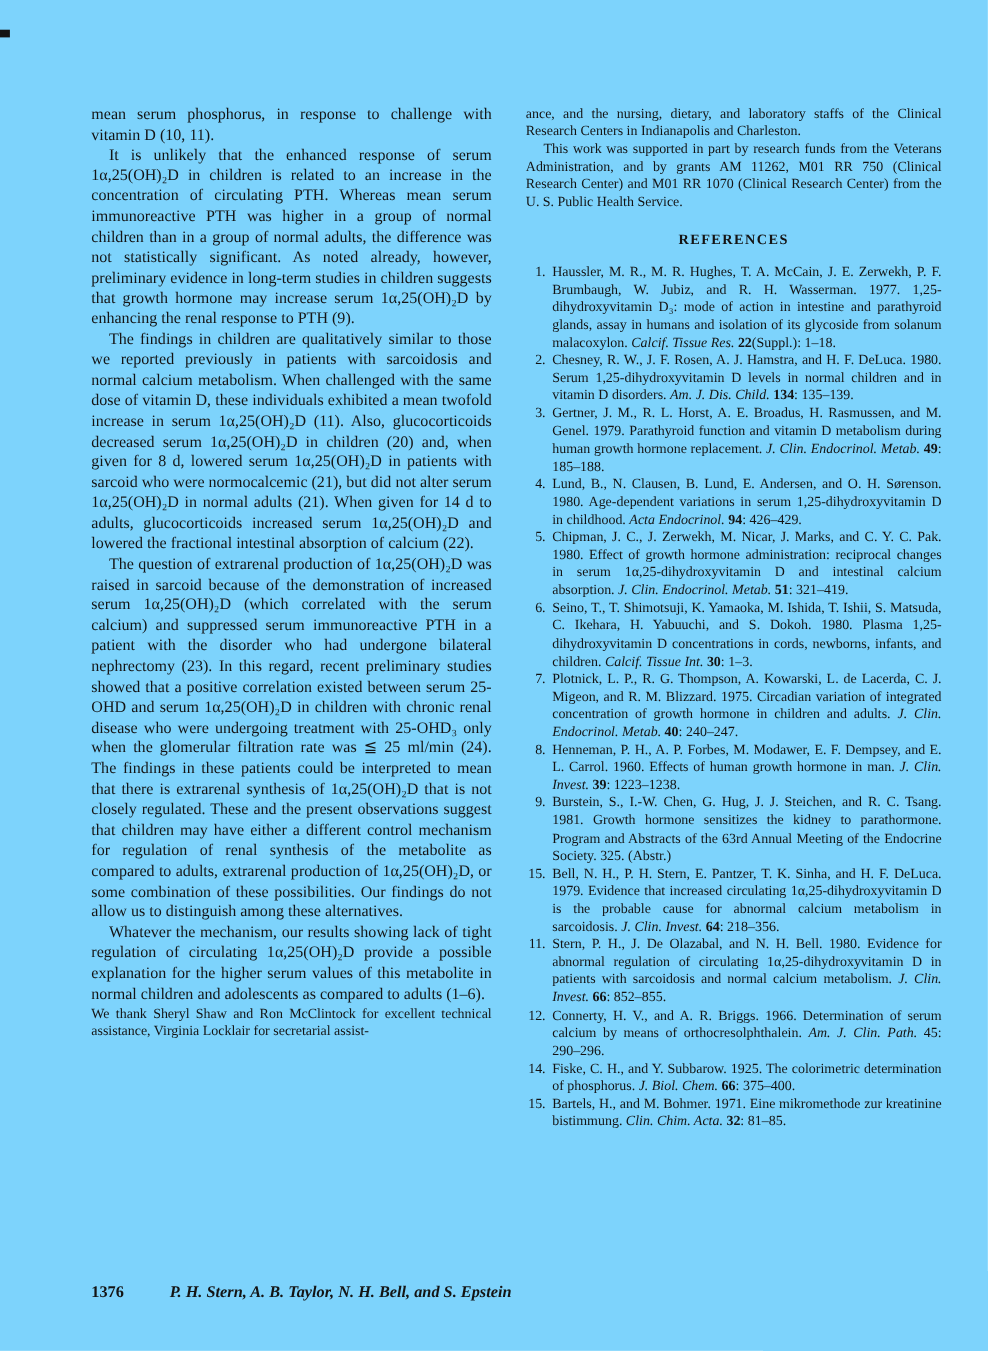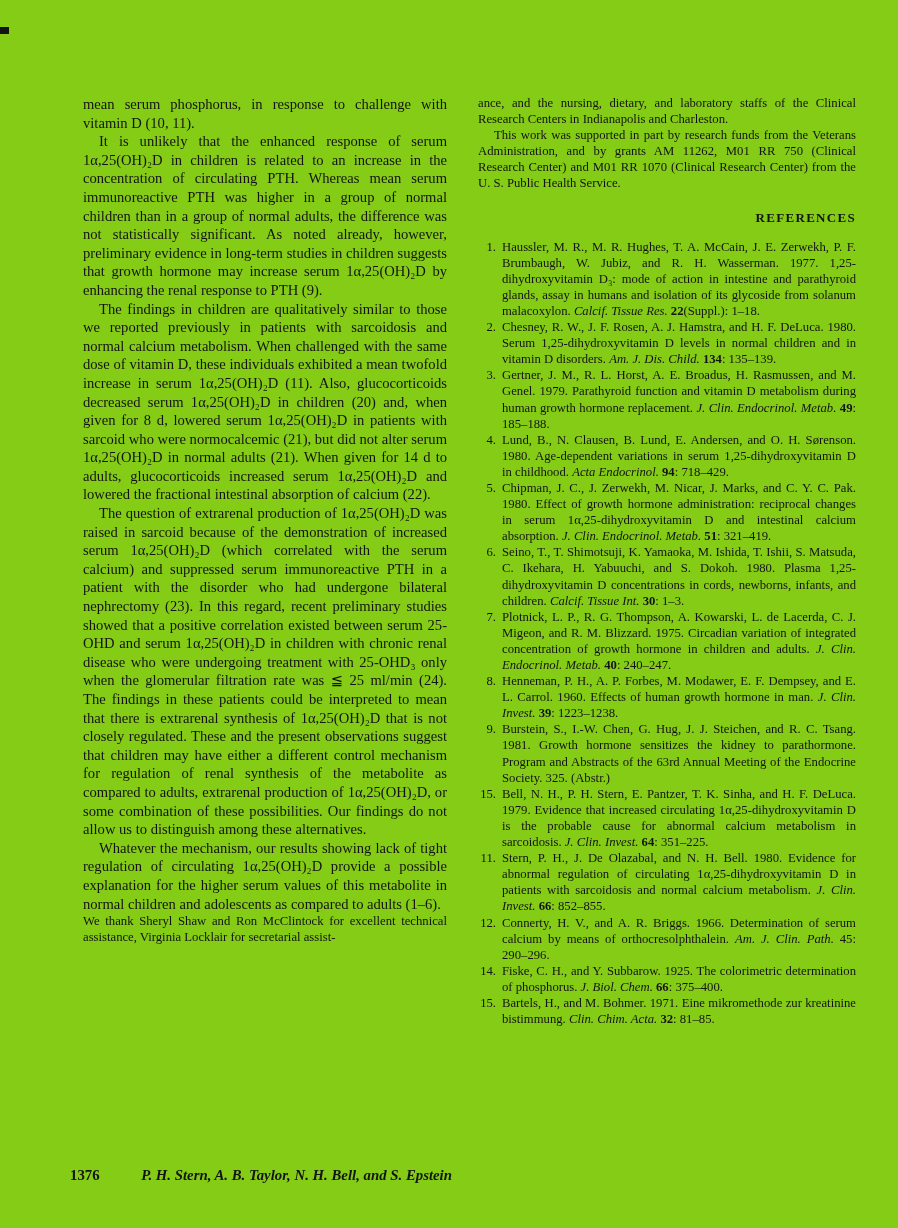--- a/index.html
+++ b/index.html
@@ -1,35 +1,35 @@
 <!DOCTYPE html>
 <html><head>
 <meta charset="utf-8">
 <style>
   html,body{margin:0;padding:0;}
   body{width:898px;height:1228px;background:#ffffff;}
   .page{
-    position:relative;width:898px;height:1228px;background:#84cc16;color:#141414;
+    position:relative;width:898px;height:1228px;background:#7dd3fc;color:#141414;
     font-family:"Liberation Serif","DejaVu Serif",serif;overflow:hidden;
   }
   .columns{display:flex;gap:31px;padding:95px 42px 0 83px;align-items:flex-start;}
   .col-left{width:364px;}
   .col-right{width:378px;}
   .body-text{font-size:14.6px;line-height:18.6px;text-align:justify;}
   .para{margin:0;}
   .para.indent{text-indent:16px;}
   .small-text{font-size:12.7px;line-height:16.1px;text-align:justify;}
   .section-heading{
-    font-size:13px;font-weight:bold;letter-spacing:1.3px;text-align:right;
+    font-size:13px;font-weight:bold;letter-spacing:1.3px;text-align:center;
     margin:18px 0 13px 0;
   }
   .ref-item{display:flex;}
   .ref-num{flex:0 0 18px;text-align:right;}
   .ref-body{flex:1;margin-left:6px;text-align:justify;}
-  .footer{position:absolute;left:70px;top:1167px;font-size:14.8px;white-space:nowrap;}
+  .footer{position:absolute;left:83px;top:1167px;font-size:14.8px;white-space:nowrap;}
   .page-num{font-weight:bold;}
   .running-authors{font-style:italic;font-weight:bold;margin-left:38px;}
   .artifact{position:absolute;left:0;top:27px;width:9px;height:7px;background:#141414;}
 </style>
 </head>
 <body>
 
 <div class="page">
   <div class="artifact"></div>
 
@@ -66,21 +66,21 @@
           <div class="ref-item">
             <span class="ref-num">2.</span>
             <span class="ref-body"><span>Chesney, R. W., J. F. Rosen, A. J. Hamstra, and H. F. DeLuca. 1980. Serum 1,25-dihydroxyvitamin D levels in normal children and in vitamin D disorders. </span><span style="font-style: italic;">Am. J. Dis. Child. </span><span style="font-weight: bold;">134</span><span>: 135–139.</span></span>
           </div>
           <div class="ref-item">
             <span class="ref-num">3.</span>
             <span class="ref-body"><span>Gertner, J. M., R. L. Horst, A. E. Broadus, H. Rasmussen, and M. Genel. 1979. Parathyroid function and vitamin D metabolism during human growth hormone replacement. </span><span style="font-style: italic;">J. Clin. Endocrinol. Metab. </span><span style="font-weight: bold;">49</span><span>: 185–188.</span></span>
           </div>
           <div class="ref-item">
             <span class="ref-num">4.</span>
-            <span class="ref-body"><span>Lund, B., N. Clausen, B. Lund, E. Andersen, and O. H. Sørenson. 1980. Age-dependent variations in serum 1,25-dihydroxyvitamin D in childhood. </span><span style="font-style: italic;">Acta Endocrinol. </span><span style="font-weight: bold;">94</span><span>: 718–429.</span></span>
+            <span class="ref-body"><span>Lund, B., N. Clausen, B. Lund, E. Andersen, and O. H. Sørenson. 1980. Age-dependent variations in serum 1,25-dihydroxyvitamin D in childhood. </span><span style="font-style: italic;">Acta Endocrinol. </span><span style="font-weight: bold;">94</span><span>: 426–429.</span></span>
           </div>
           <div class="ref-item">
             <span class="ref-num">5.</span>
             <span class="ref-body"><span>Chipman, J. C., J. Zerwekh, M. Nicar, J. Marks, and C. Y. C. Pak. 1980. Effect of growth hormone administration: reciprocal changes in serum 1α,25-dihydroxyvitamin D and intestinal calcium absorption. </span><span style="font-style: italic;">J. Clin. Endocrinol. Metab. </span><span style="font-weight: bold;">51</span><span>: 321–419.</span></span>
           </div>
           <div class="ref-item">
             <span class="ref-num">6.</span>
             <span class="ref-body"><span>Seino, T., T. Shimotsuji, K. Yamaoka, M. Ishida, T. Ishii, S. Matsuda, C. Ikehara, H. Yabuuchi, and S. Dokoh. 1980. Plasma 1,25-dihydroxyvitamin D concentrations in cords, newborns, infants, and children. </span><span style="font-style: italic;">Calcif. Tissue Int. </span><span style="font-weight: bold;">30</span><span>: 1–3.</span></span>
           </div>
           <div class="ref-item">
@@ -90,21 +90,21 @@
           <div class="ref-item">
             <span class="ref-num">8.</span>
             <span class="ref-body"><span>Henneman, P. H., A. P. Forbes, M. Modawer, E. F. Dempsey, and E. L. Carrol. 1960. Effects of human growth hormone in man. </span><span style="font-style: italic;">J. Clin. Invest. </span><span style="font-weight: bold;">39</span><span>: 1223–1238.</span></span>
           </div>
           <div class="ref-item">
             <span class="ref-num">9.</span>
             <span class="ref-body"><span>Burstein, S., I.-W. Chen, G. Hug, J. J. Steichen, and R. C. Tsang. 1981. Growth hormone sensitizes the kidney to parathormone. Program and Abstracts of the 63rd Annual Meeting of the Endocrine Society. 325. (Abstr.)</span></span>
           </div>
           <div class="ref-item">
             <span class="ref-num">15.</span>
-            <span class="ref-body"><span>Bell, N. H., P. H. Stern, E. Pantzer, T. K. Sinha, and H. F. DeLuca. 1979. Evidence that increased circulating 1α,25-dihydroxyvitamin D is the probable cause for abnormal calcium metabolism in sarcoidosis. </span><span style="font-style: italic;">J. Clin. Invest. </span><span style="font-weight: bold;">64</span><span>: 351–225.</span></span>
+            <span class="ref-body"><span>Bell, N. H., P. H. Stern, E. Pantzer, T. K. Sinha, and H. F. DeLuca. 1979. Evidence that increased circulating 1α,25-dihydroxyvitamin D is the probable cause for abnormal calcium metabolism in sarcoidosis. </span><span style="font-style: italic;">J. Clin. Invest. </span><span style="font-weight: bold;">64</span><span>: 218–356.</span></span>
           </div>
           <div class="ref-item">
             <span class="ref-num">11.</span>
             <span class="ref-body"><span>Stern, P. H., J. De Olazabal, and N. H. Bell. 1980. Evidence for abnormal regulation of circulating 1α,25-dihydroxyvitamin D in patients with sarcoidosis and normal calcium metabolism. </span><span style="font-style: italic;">J. Clin. Invest. </span><span style="font-weight: bold;">66</span><span>: 852–855.</span></span>
           </div>
           <div class="ref-item">
             <span class="ref-num">12.</span>
             <span class="ref-body"><span>Connerty, H. V., and A. R. Briggs. 1966. Determination of serum calcium by means of orthocresolphthalein. </span><span style="font-style: italic;">Am. J. Clin. Path. </span><span style="font-weight: normal;">45</span><span>: 290–296.</span></span>
           </div>
           <div class="ref-item">

